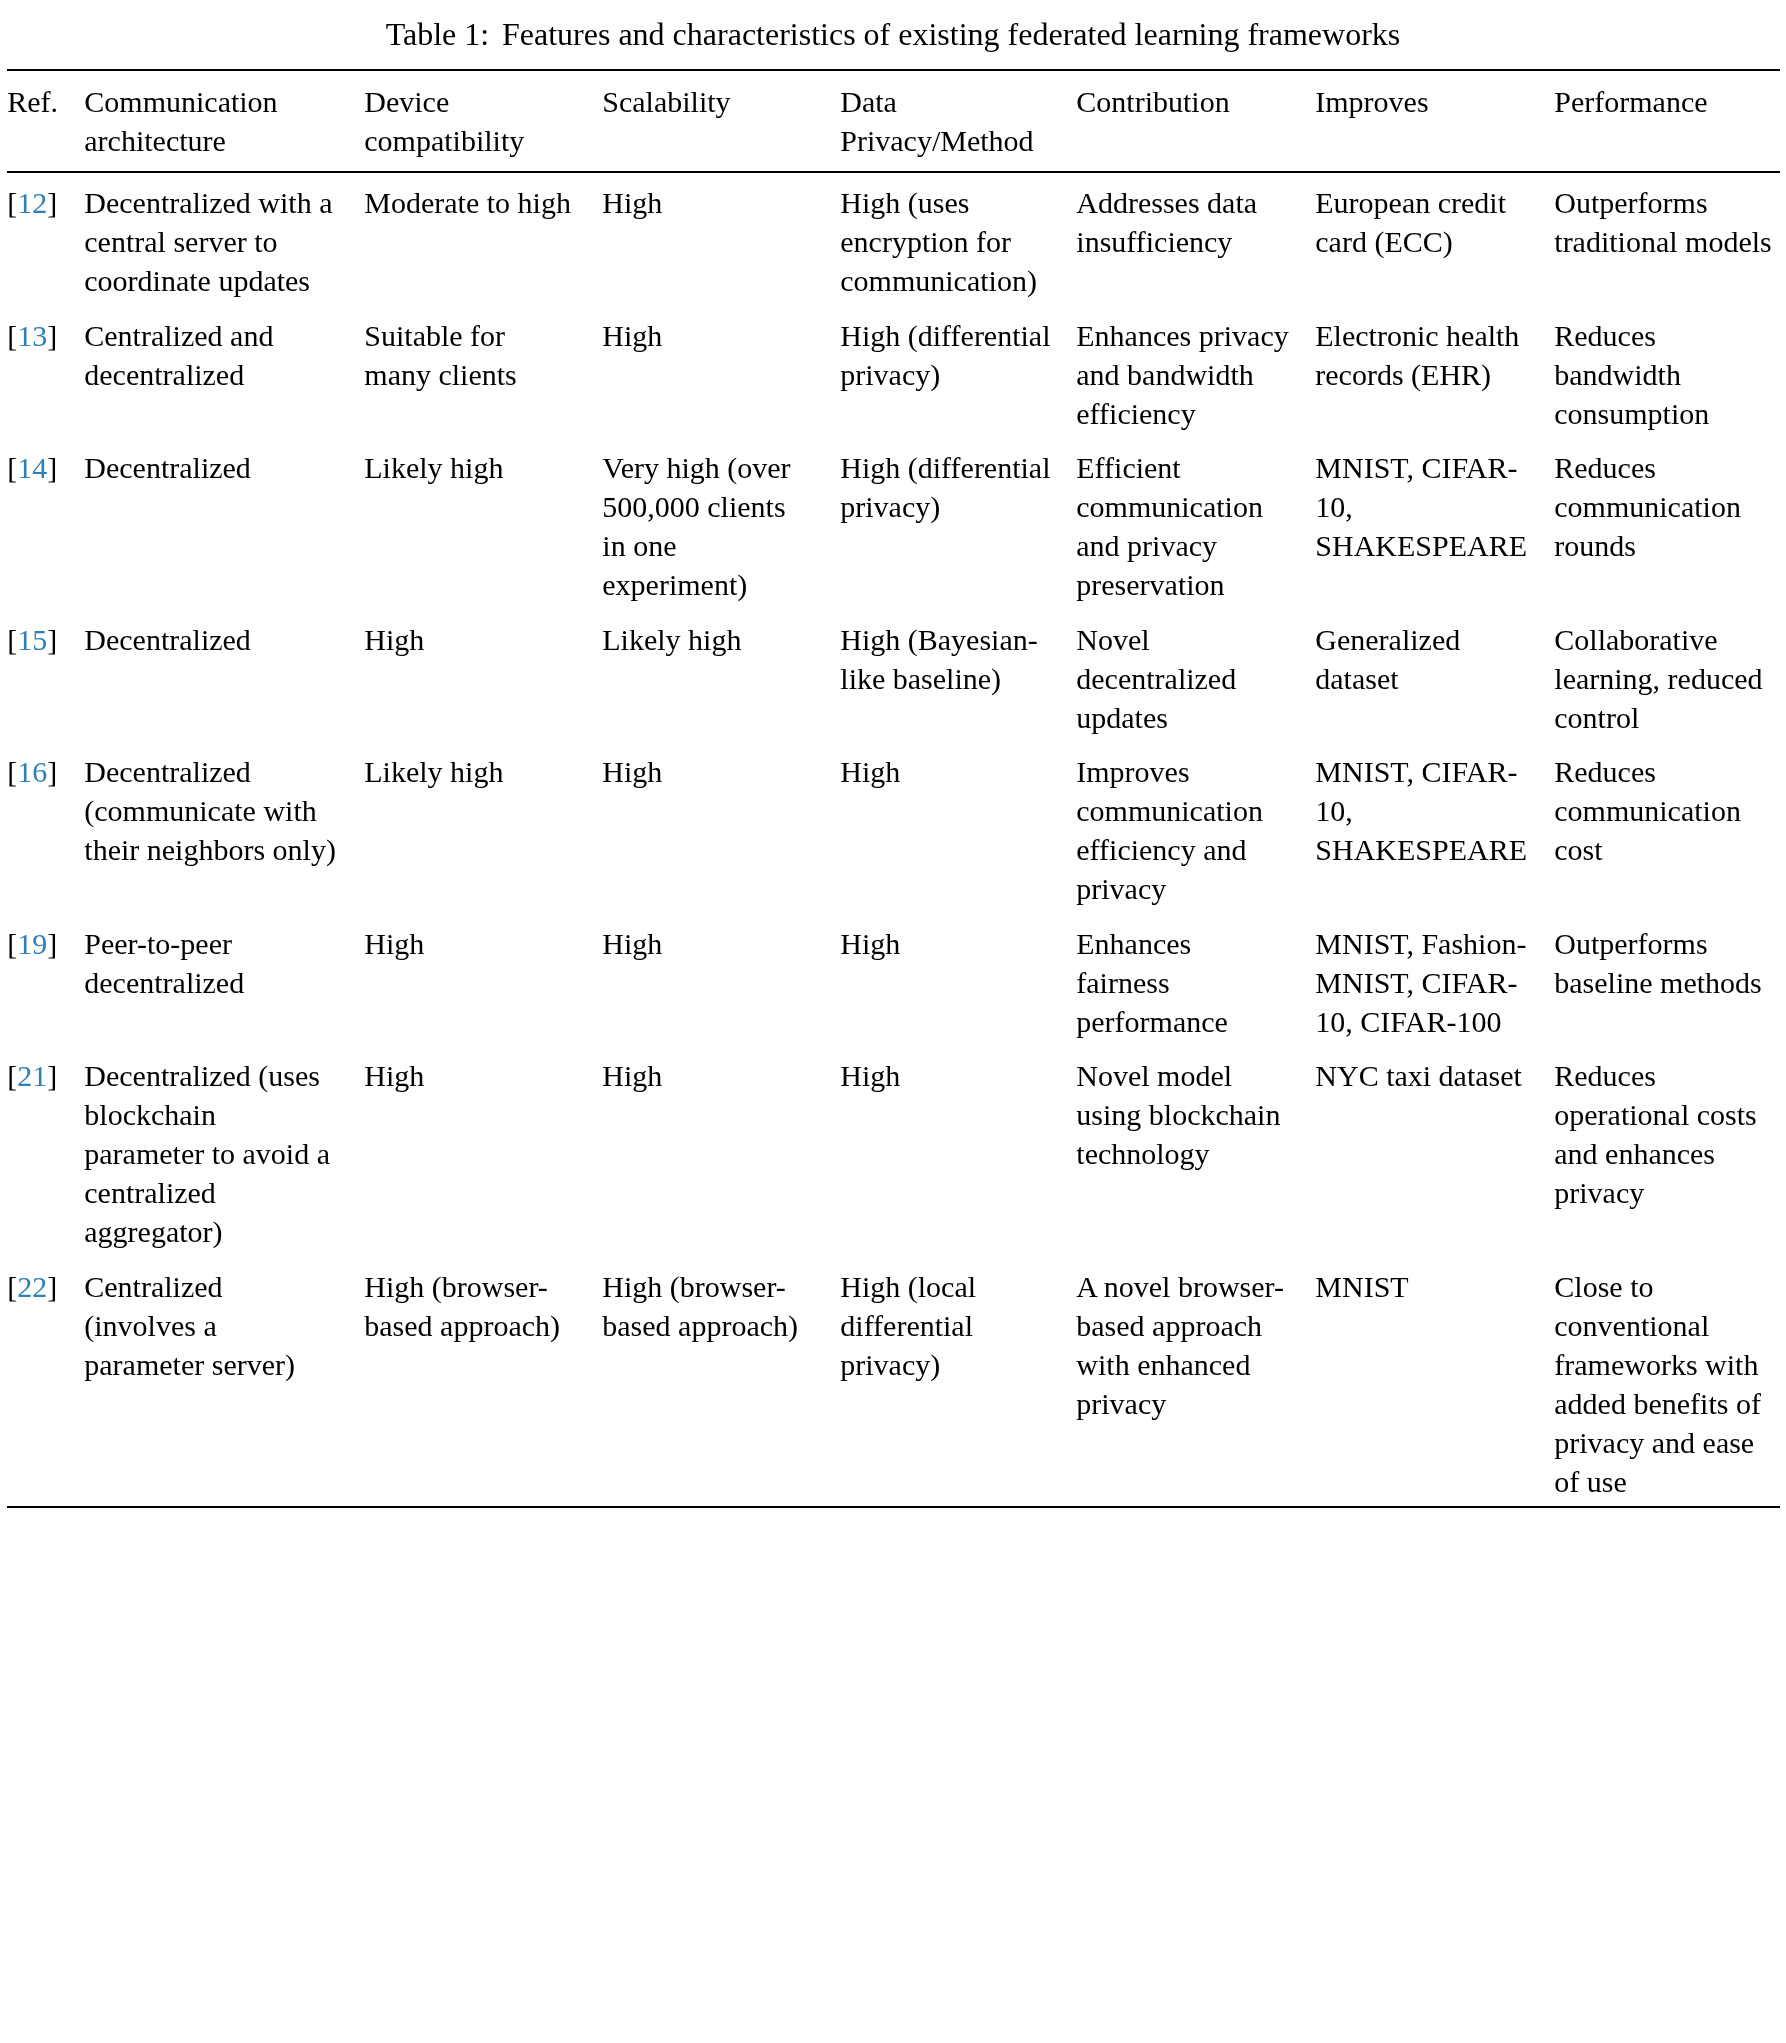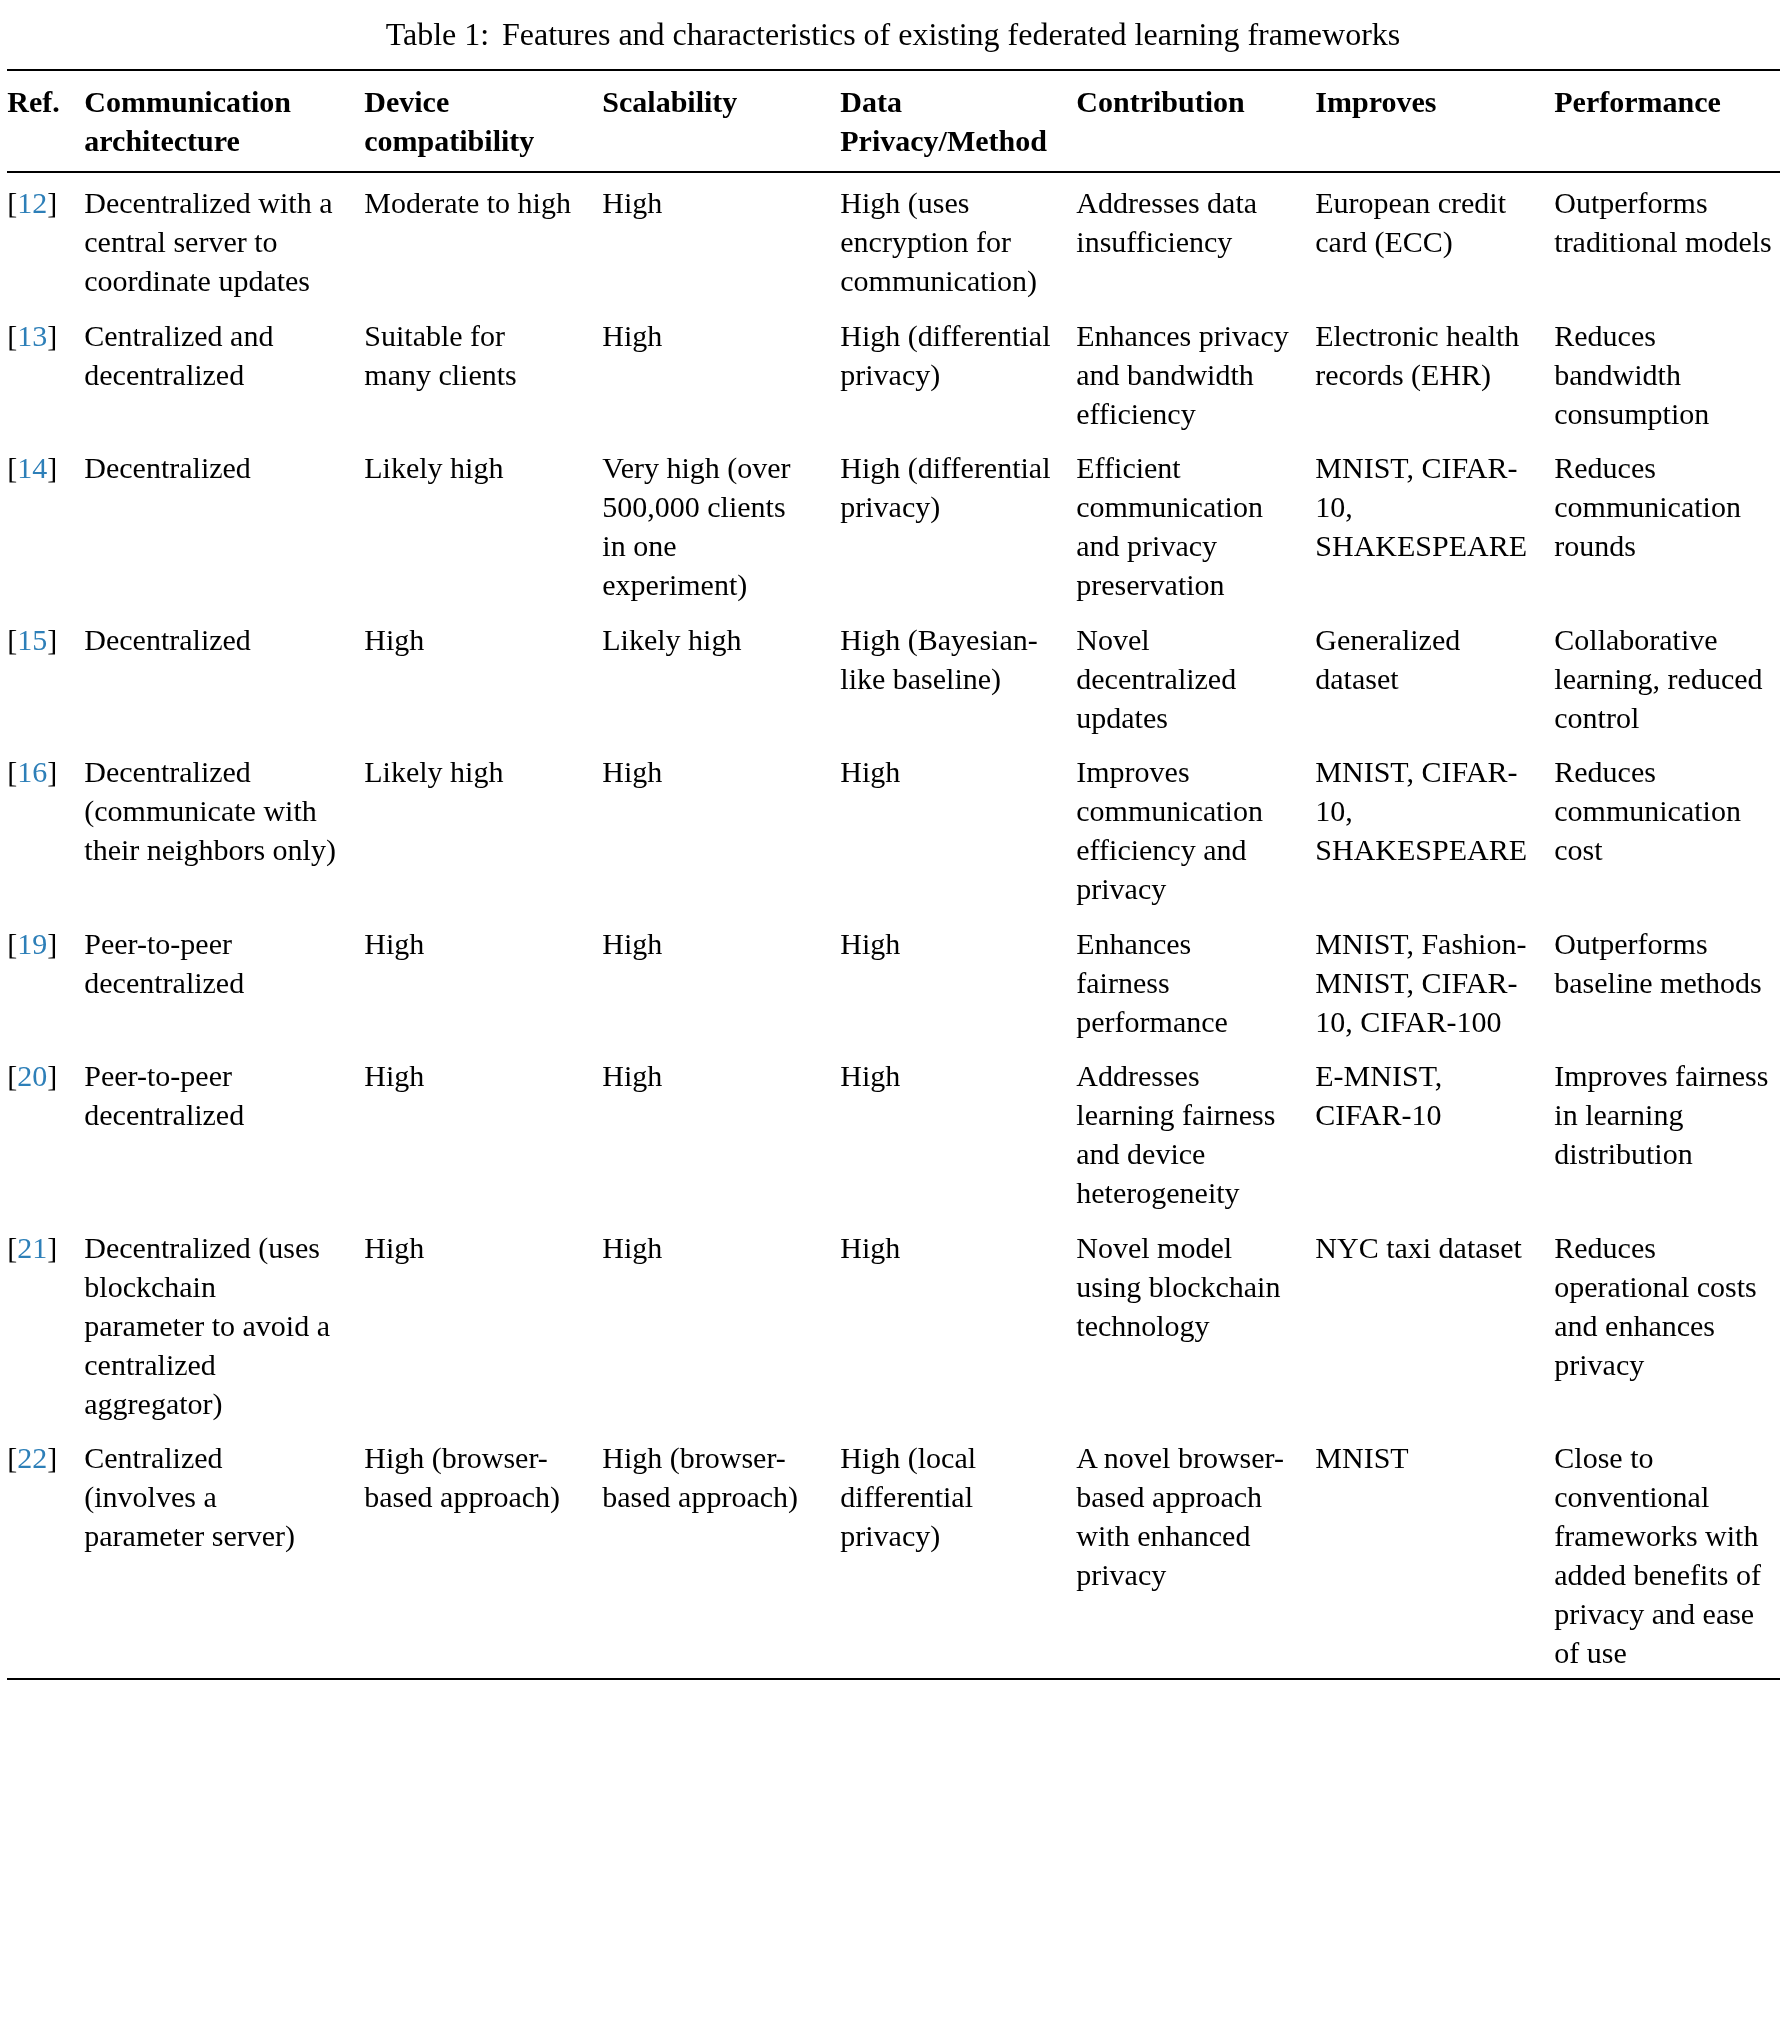--- a/index.html
+++ b/index.html
@@ -29,21 +29,21 @@
   }
   table.ft {
     width: 100%;
     border-collapse: collapse;
     table-layout: fixed;
     border-top: 2.7px solid #000;
     border-bottom: 2.7px solid #000;
   }
   table.ft thead th {
     text-align: left;
-    font-weight: 700;
+    font-weight: 400;
     vertical-align: top;
     padding: 11px 24px 11px 0;
     border-bottom: 2.7px solid #000;
     line-height: 1.3;
     overflow-wrap: break-word;
   }
   table.ft td {
     vertical-align: top;
     text-align: left;
     padding: 10px 24px 5.5px 0;
@@ -145,30 +145,20 @@
           <td>[<span class="cite">19</span>]</td>
           <td>Peer-to-peer decentralized</td>
           <td>High</td>
           <td>High</td>
           <td>High</td>
           <td>Enhances fairness performance</td>
           <td>MNIST, Fashion-MNIST, CIFAR-10, CIFAR-100</td>
           <td>Outperforms baseline methods</td>
         </tr>
         <tr>
-          <td>[<span class="cite">20</span>]</td>
-          <td>Peer-to-peer decentralized</td>
-          <td>High</td>
-          <td>High</td>
-          <td>High</td>
-          <td>Addresses learning fairness and device heterogeneity</td>
-          <td>E-MNIST, CIFAR-10</td>
-          <td>Improves fairness in learning distribution</td>
-        </tr>
-        <tr>
           <td>[<span class="cite">21</span>]</td>
           <td>Decentralized (uses blockchain parameter to avoid a centralized aggregator)</td>
           <td>High</td>
           <td>High</td>
           <td>High</td>
           <td>Novel model using blockchain technology</td>
           <td>NYC taxi dataset</td>
           <td>Reduces operational costs and enhances privacy</td>
         </tr>
         <tr>

